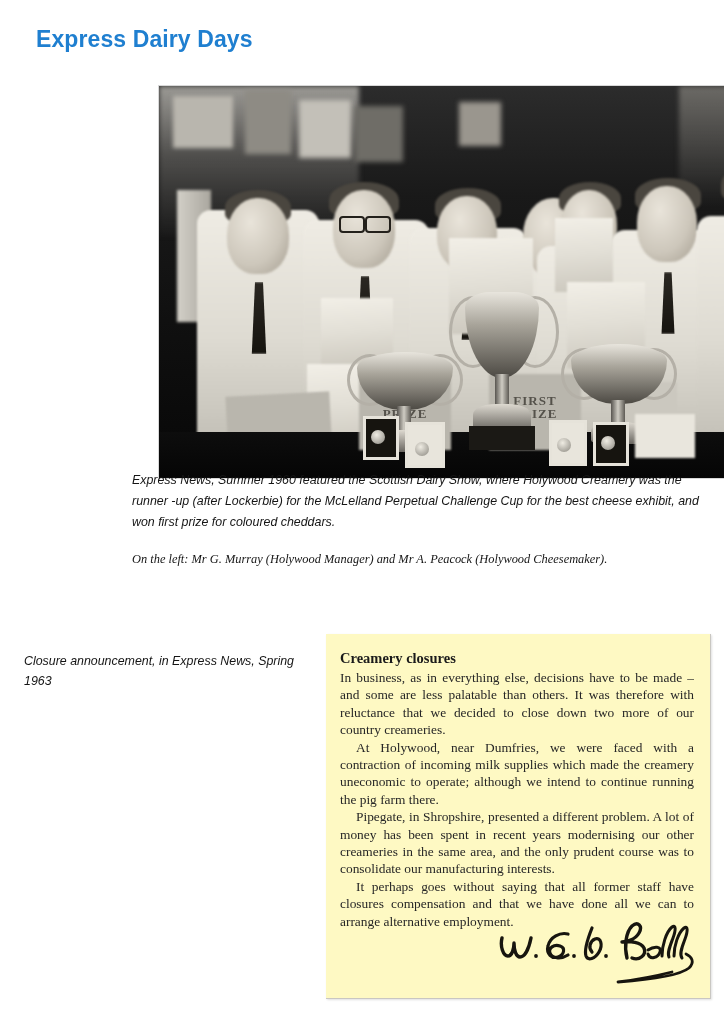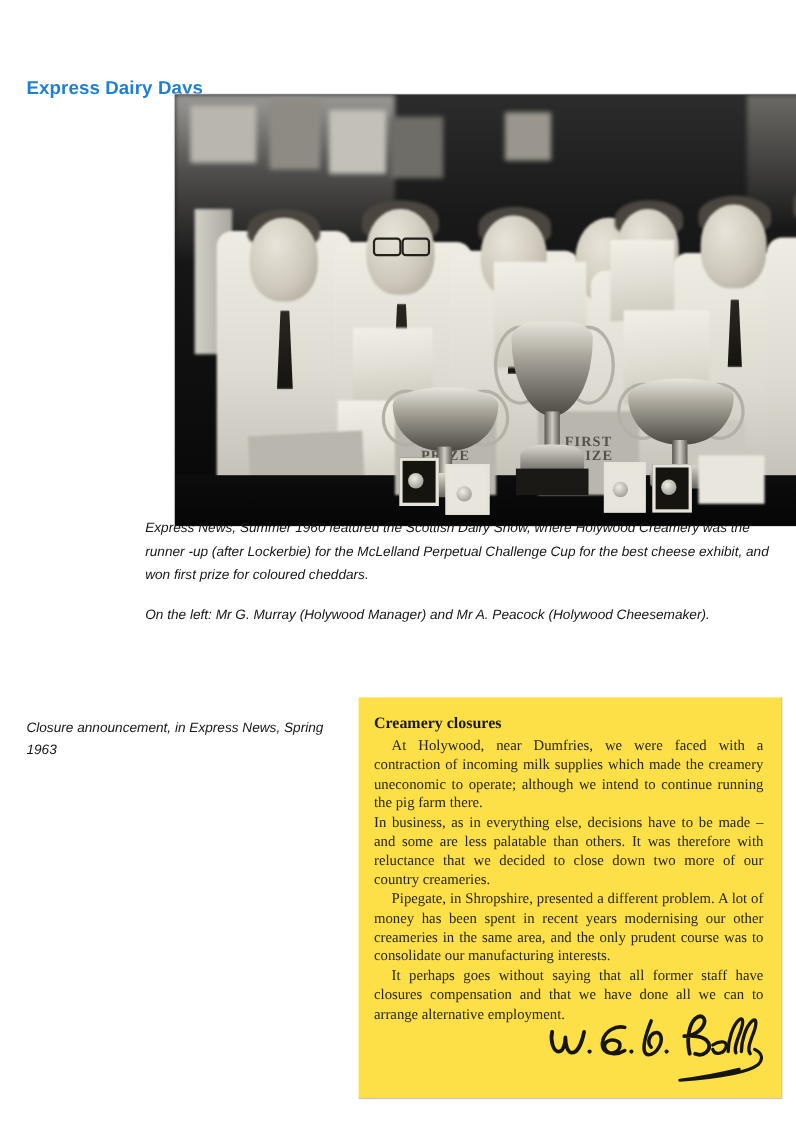--- a/index.html
+++ b/index.html
@@ -11,28 +11,27 @@
     width: 724px;
     height: 1024px;
     position: relative;
     font-family: "Liberation Sans", sans-serif;
     overflow: hidden;
   }
 
   
   #page-title {
     position: absolute;
-    left: 24px;
+    left: 36px;
     top: 26px;
-    font-size: 17px;
+    font-size: 23px;
     font-weight: 600;
     letter-spacing: 0.1px;
     color: #1f7fd0;
     white-space: nowrap;
-    margin-top: 44px;
   }
 
   
   #photo-figure {
     position: absolute;
     left: 119px;
     top: 70px;
     width: 583px;
     height: 392px;
   }
@@ -181,21 +180,21 @@
     width: 582px;
   }
   .caption-para {
     margin: 0 0 16px 0;
     font-family: "Liberation Sans", sans-serif;
     font-style: italic;
     font-size: 12.4px;
     line-height: 21px;
     color: #151515;
   }
-  .caption-para:last-child { margin-bottom: 0; }
+  .caption-para:last-child { margin-bottom: 0; font-family: Liberation Serif, serif; }
 
   
   #closure-label {
     position: absolute;
     left: 24px;
     top: 651px;
     width: 296px;
     font-family: "Liberation Sans", sans-serif;
     font-style: italic;
     font-size: 12.4px;
@@ -203,21 +202,21 @@
     color: #151515;
   }
 
   
   #clipping {
     position: absolute;
     left: 326px;
     top: 634px;
     width: 384px;
     height: 364px;
-    background: #fde047;
+    background: #fef9c3;
     border-right: 1px solid #c9c7c2;
     border-bottom: 1px solid #c9c7c2;
     box-shadow: 1px 1px 2px rgba(0,0,0,0.12);
     overflow: hidden;
   }
   #clipping-inner {
     padding: 15px 16px 0 14px;
   }
   #clipping-heading {
     margin: 0 0 2px 0;
@@ -356,22 +355,22 @@
 <div id="caption-block">
   <p class="caption-para">Express News, Summer 1960 featured the Scottish Dairy Show, where Holywood Creamery was the runner -up (after Lockerbie) for the McLelland Perpetual Challenge Cup for the best cheese exhibit, and won first prize for coloured cheddars.</p>
   <p class="caption-para">On the left: Mr G. Murray (Holywood Manager) and Mr A. Peacock (Holywood Cheesemaker).</p>
 </div>
 
 <div id="closure-label">Closure announcement, in Express News, Spring 1963</div>
 
 <article id="clipping">
   <div id="clipping-inner">
     <h2 id="clipping-heading">Creamery closures</h2>
+    <p class="clip-para">In business, as in everything else, decisions have to be made – and some are less palatable than others. It was therefore with reluctance that we decided to close down two more of our country creameries.</p>
     <p class="clip-para indented">At Holywood, near Dumfries, we were faced with a contraction of incoming milk supplies which made the creamery uneconomic to operate; although we intend to continue running the pig farm there.</p>
-    <p class="clip-para">In business, as in everything else, decisions have to be made – and some are less palatable than others. It was therefore with reluctance that we decided to close down two more of our country creameries.</p>
     <p class="clip-para indented">Pipegate, in Shropshire, presented a different problem. A lot of money has been spent in recent years modernising our other creameries in the same area, and the only prudent course was to consolidate our manufacturing interests.</p>
     <p class="clip-para indented">It perhaps goes without saying that all former staff have closures compensation and that we have done all we can to arrange alternative employment.</p>
   </div>
 
   <div id="signature-wrap">
 
     <svg id="signature-svg" viewBox="0 0 205 78">
       <g fill="none" stroke="#17150f" stroke-linecap="round" stroke-linejoin="round">
 
         <path d="M6 26 C4 34, 7 44, 12 44 C16 44, 18 37, 18 31 C18 38, 20 45, 24 45 C29 45, 33 36, 35 26" stroke-width="3.4"></path>

